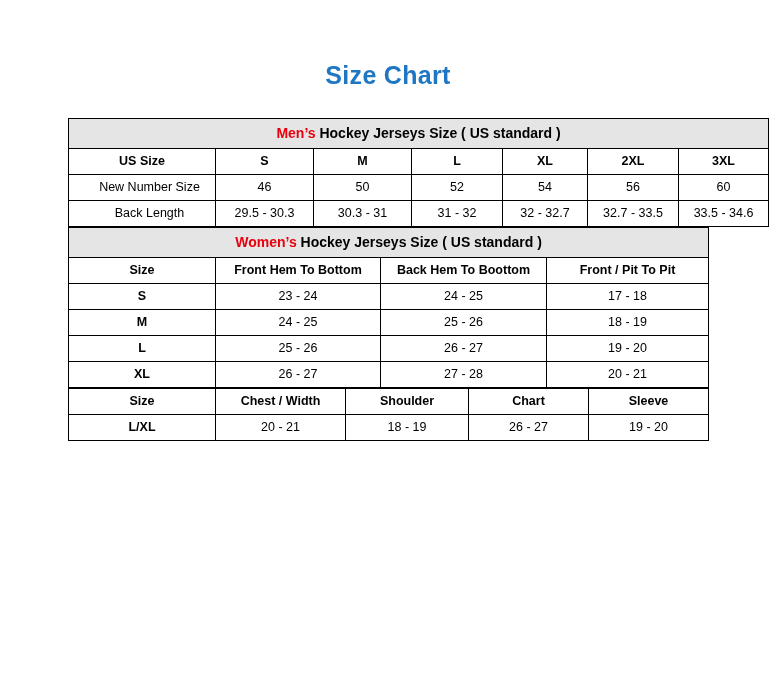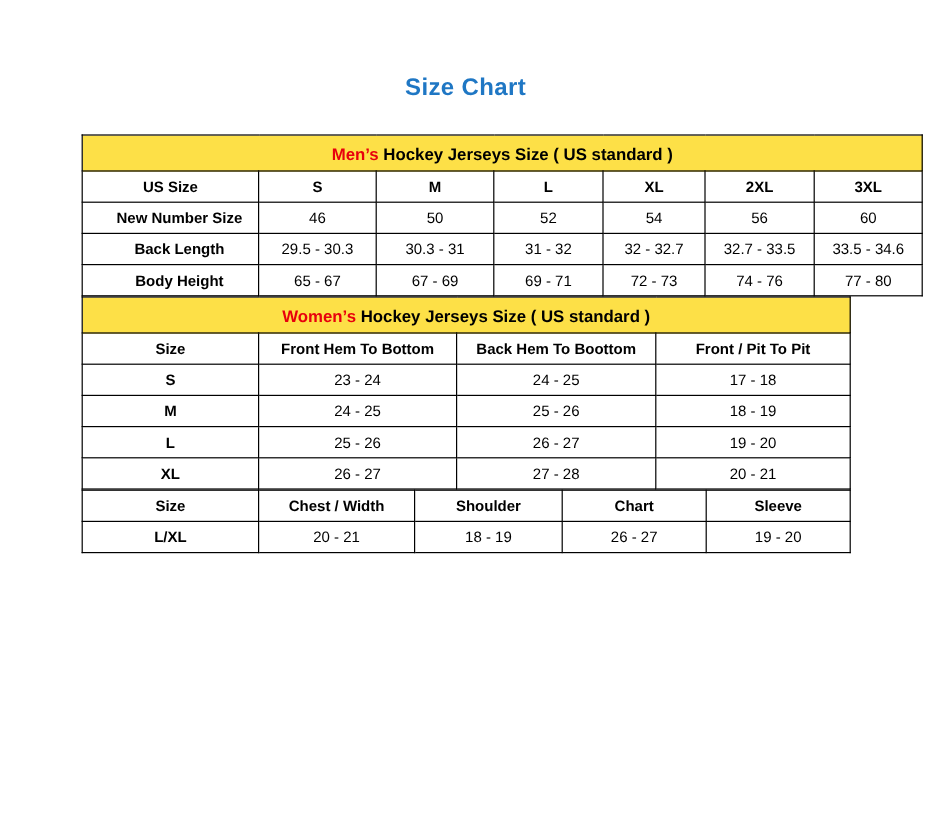--- a/index.html
+++ b/index.html
@@ -16,21 +16,21 @@
   }
   .page {
     position: relative;
     width: 776px;
     height: 692px;
     box-sizing: border-box;
   }
   .title {
     text-align: center;
     color: #1f77c4;
-    font-size: 20px;
+    font-size: 25px;
     font-weight: bold;
     letter-spacing: 0.3px;
     padding-top: 62px;
     padding-bottom: 0;
     line-height: 1.1;
   }
   .tables-wrap {
     margin: 0 auto;
     padding-top: 28px;
     width: 640px;
@@ -44,34 +44,34 @@
     border: 1px solid #000000;
     font-size: 12.5px;
     text-align: center;
     height: 26px;
     padding: 1px 2px;
     font-weight: normal;
     vertical-align: middle;
     box-sizing: border-box;
   }
   .section-head td {
-    background: #fde047;
+    background: #e5e5e5;
     font-weight: bold;
     font-size: 14px;
     height: 30px;
   }
   .section-head .accent {
     color: #e8000d;
   }
   .col-head td {
     font-weight: bold;
     text-align: center;
   }
   .rowlabel {
-    font-weight: bold;
+    font-weight: normal;
     padding-left: 17px;
   }
   .rowlabel-bold {
     font-weight: bold;
   }
   
   .tbl + .tbl { margin-top: 0; }
 </style>
 </head>
 <body>
@@ -115,29 +115,20 @@
           <td>60</td>
         </tr>
         <tr>
           <td class="rowlabel">Back Length</td>
           <td>29.5 - 30.3</td>
           <td>30.3 - 31</td>
           <td>31 - 32</td>
           <td>32 - 32.7</td>
           <td>32.7 - 33.5</td>
           <td>33.5 - 34.6</td>
-        </tr>
-        <tr>
-          <td class="rowlabel">Body Height</td>
-          <td>65 - 67</td>
-          <td>67 - 69</td>
-          <td>69 - 71</td>
-          <td>72 - 73</td>
-          <td>74 - 76</td>
-          <td>77 - 80</td>
         </tr>
       </tbody>
     </table>
 
     <table class="tbl">
       <colgroup>
         <col style="width:147px">
         <col style="width:165px">
         <col style="width:166px">
         <col style="width:162px">

